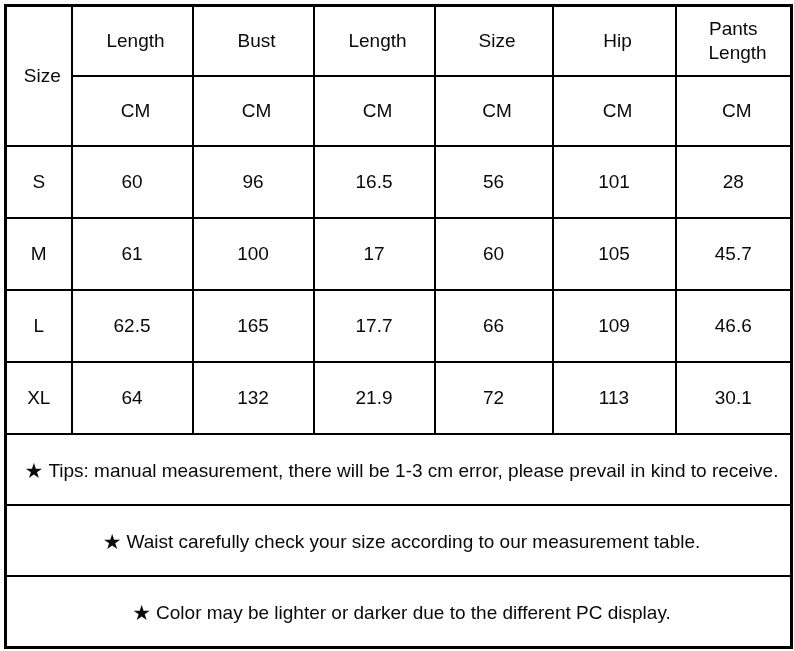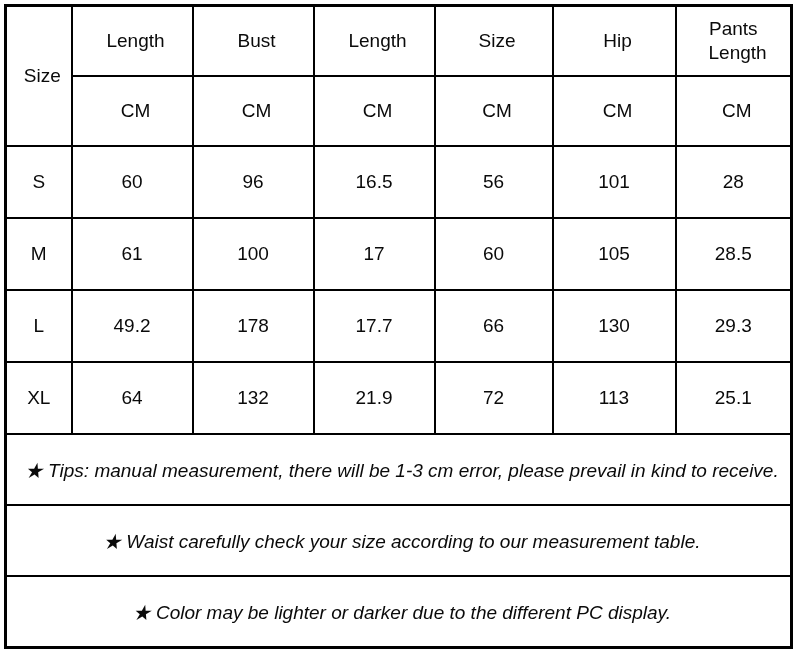--- a/index.html
+++ b/index.html
@@ -44,21 +44,20 @@
     line-height: 1.25;
     padding-left: 8px;
   }
   td.pants-hdr {
     padding: 0 32px;
   }
   td.note {
     text-align: left;
     padding-left: 7px;
     font-size: 19.5px;
-    font-style: italic;
   }
   .star {
     display: inline-block;
     margin-right: 5px;
     font-size: 21px;
     position: relative;
     top: 1px;
   }
 </style>
 </head>
@@ -106,41 +105,41 @@
       <td>28</td>
     </tr>
 
     <tr class="data-row">
       <td>M</td>
       <td>61</td>
       <td>100</td>
       <td>17</td>
       <td>60</td>
       <td>105</td>
-      <td>28.5</td>
+      <td>45.7</td>
     </tr>
 
     <tr class="data-row">
       <td>L</td>
-      <td>49.2</td>
-      <td>178</td>
+      <td>62.5</td>
+      <td>165</td>
       <td>17.7</td>
       <td>66</td>
-      <td>130</td>
-      <td>29.3</td>
+      <td>109</td>
+      <td>46.6</td>
     </tr>
 
     <tr class="data-row">
       <td>XL</td>
       <td>64</td>
       <td>132</td>
       <td>21.9</td>
       <td>72</td>
       <td>113</td>
-      <td>25.1</td>
+      <td>30.1</td>
     </tr>
 
     <tr class="note-row">
       <td class="note" colspan="7">
         <span class="star">★</span><span>Tips: manual measurement, there will be 1-3 cm error, please prevail in kind to receive.</span>
       </td>
     </tr>
     <tr class="note-row">
       <td class="note" colspan="7">
         <span class="star">★</span><span>Waist carefully check your size according to our measurement table.</span>

